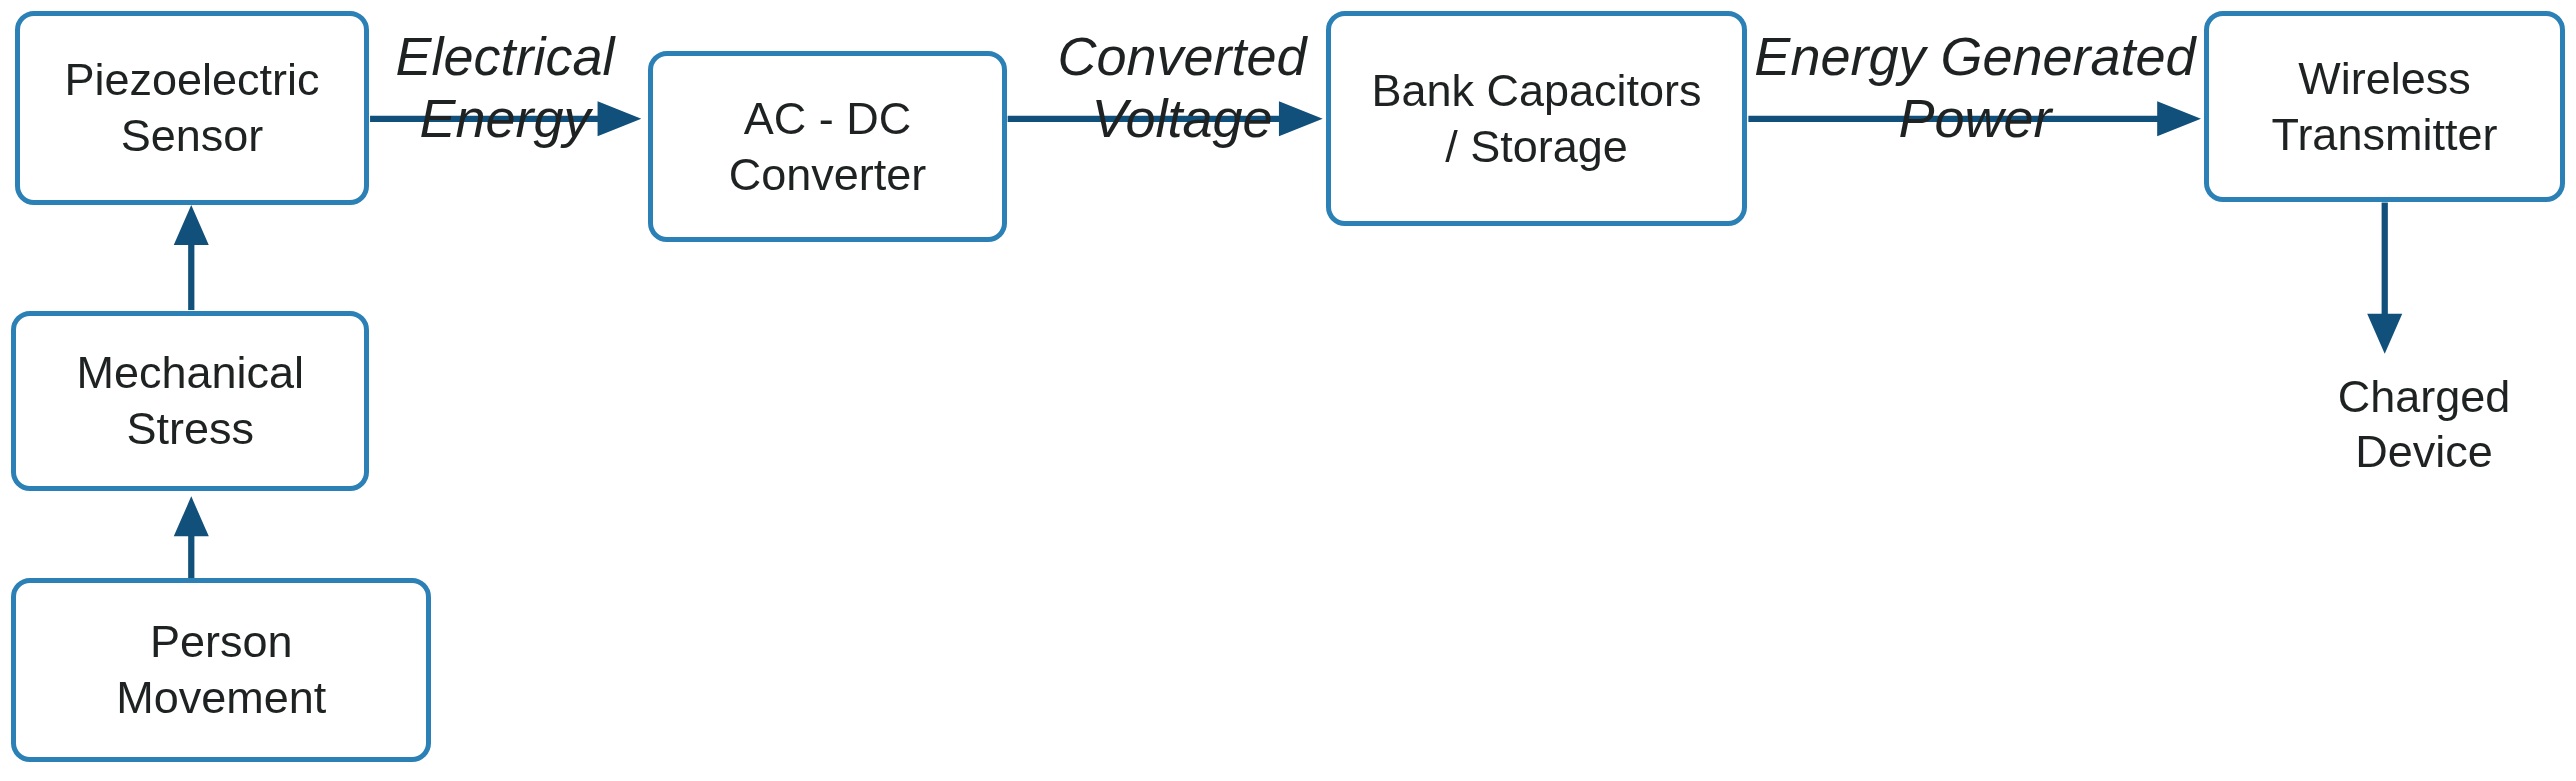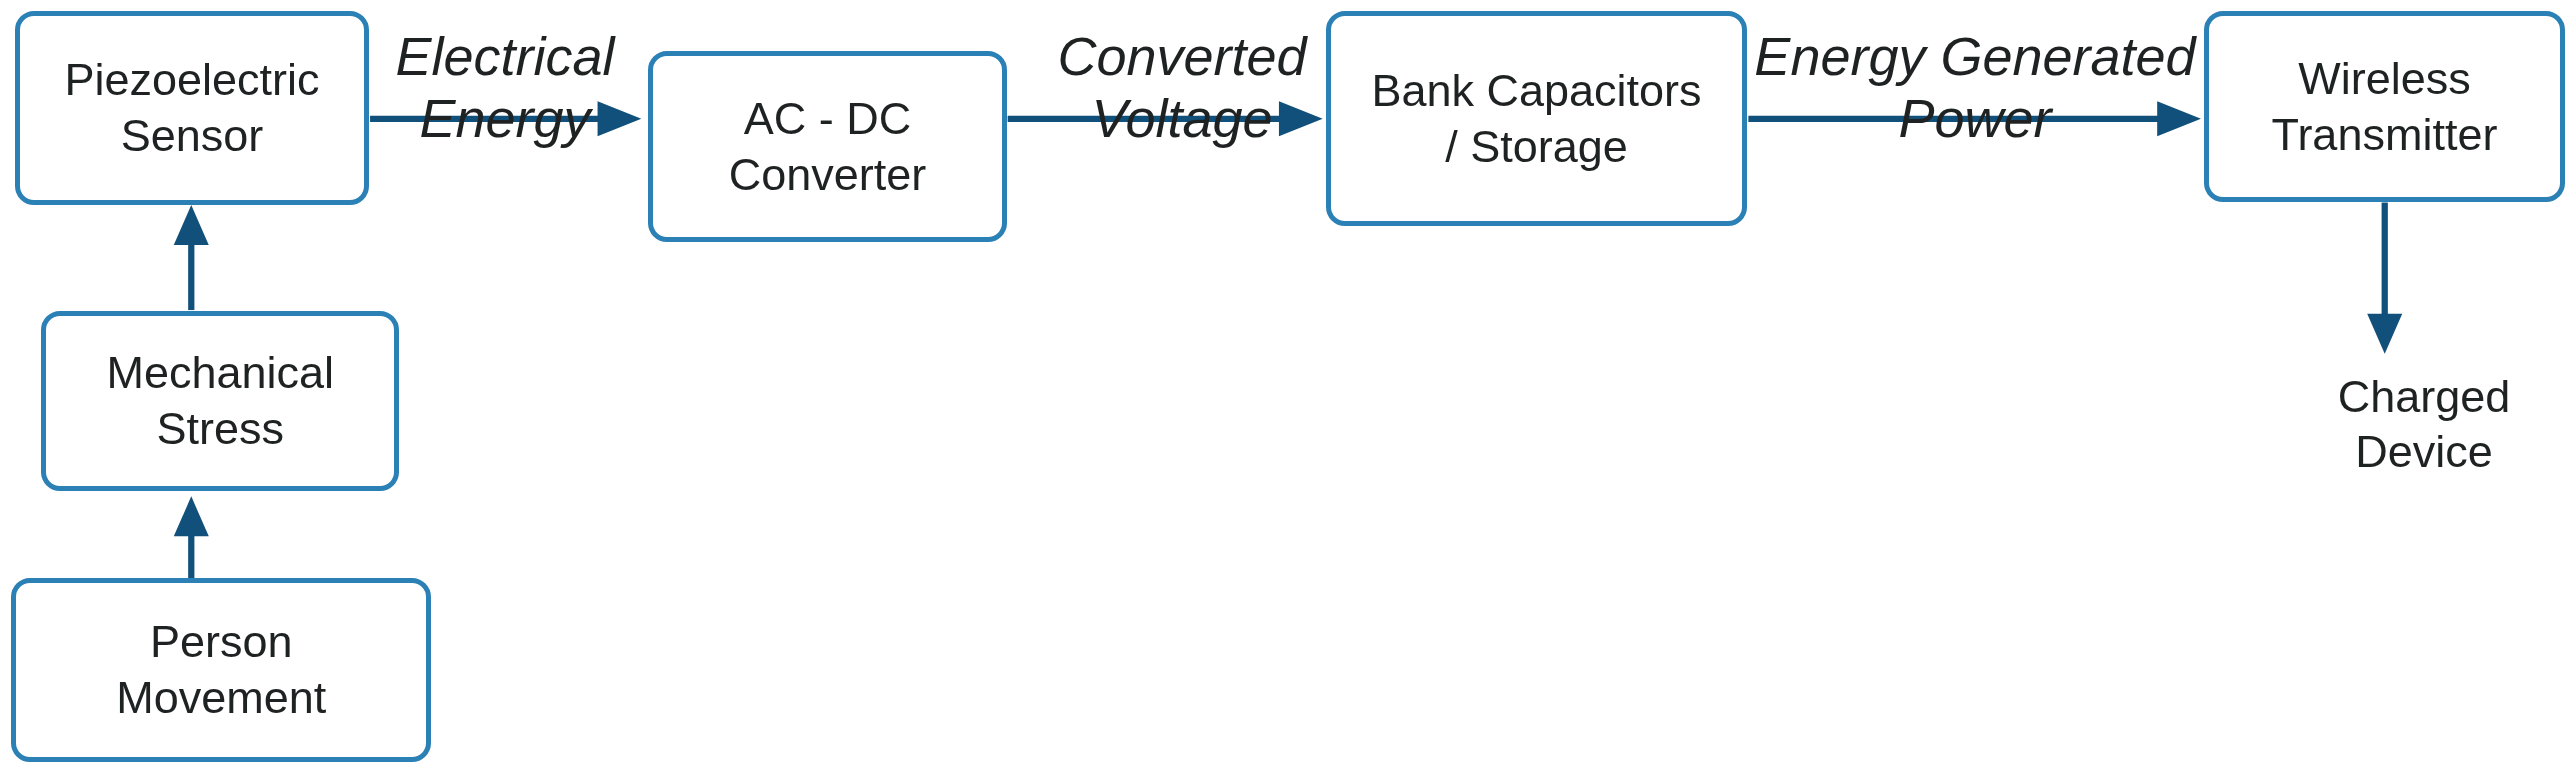--- a/index.html
+++ b/index.html
@@ -64,21 +64,21 @@
     text-align: center;
     font-size: 45px;
     line-height: 1.22;
     color: var(--text, #1f2222);
   }
   
   #node-piezo      { left: 15px;   top: 11.3px;  width: 354px; height: 194px; }
   #node-acdc       { left: 648px; top: 11.3px;  width: 359px; height: 191px; margin-top: 40px; }
   #node-bank       { left: 1326px; top: 11.3px;  width: 421px; height: 215px; }
   #node-wireless   { left: 2204px; top: 11.3px;  width: 361px; height: 191px; }
-  #node-mechanical { left: 11.3px;   top: 311px; width: 358px; height: 180px; margin-left: 30px; }
+  #node-mechanical { left: 11.3px;   top: 311px; width: 358px; height: 180px; }
   #node-person     { left: 11.3px;   top: 578px; width: 420px; height: 184px; }
   
   #label-electrical { left: 505px;  top: 26px; }
   #label-converted  { left: 1165px; top: 26px; margin-left: 17px; }
   #label-stored     { left: 1975px; top: 26px; }
   #label-charged    { left: 2385px; top: 370px; margin-left: 39px; }
 </style>
 </head>
 <body>
 

